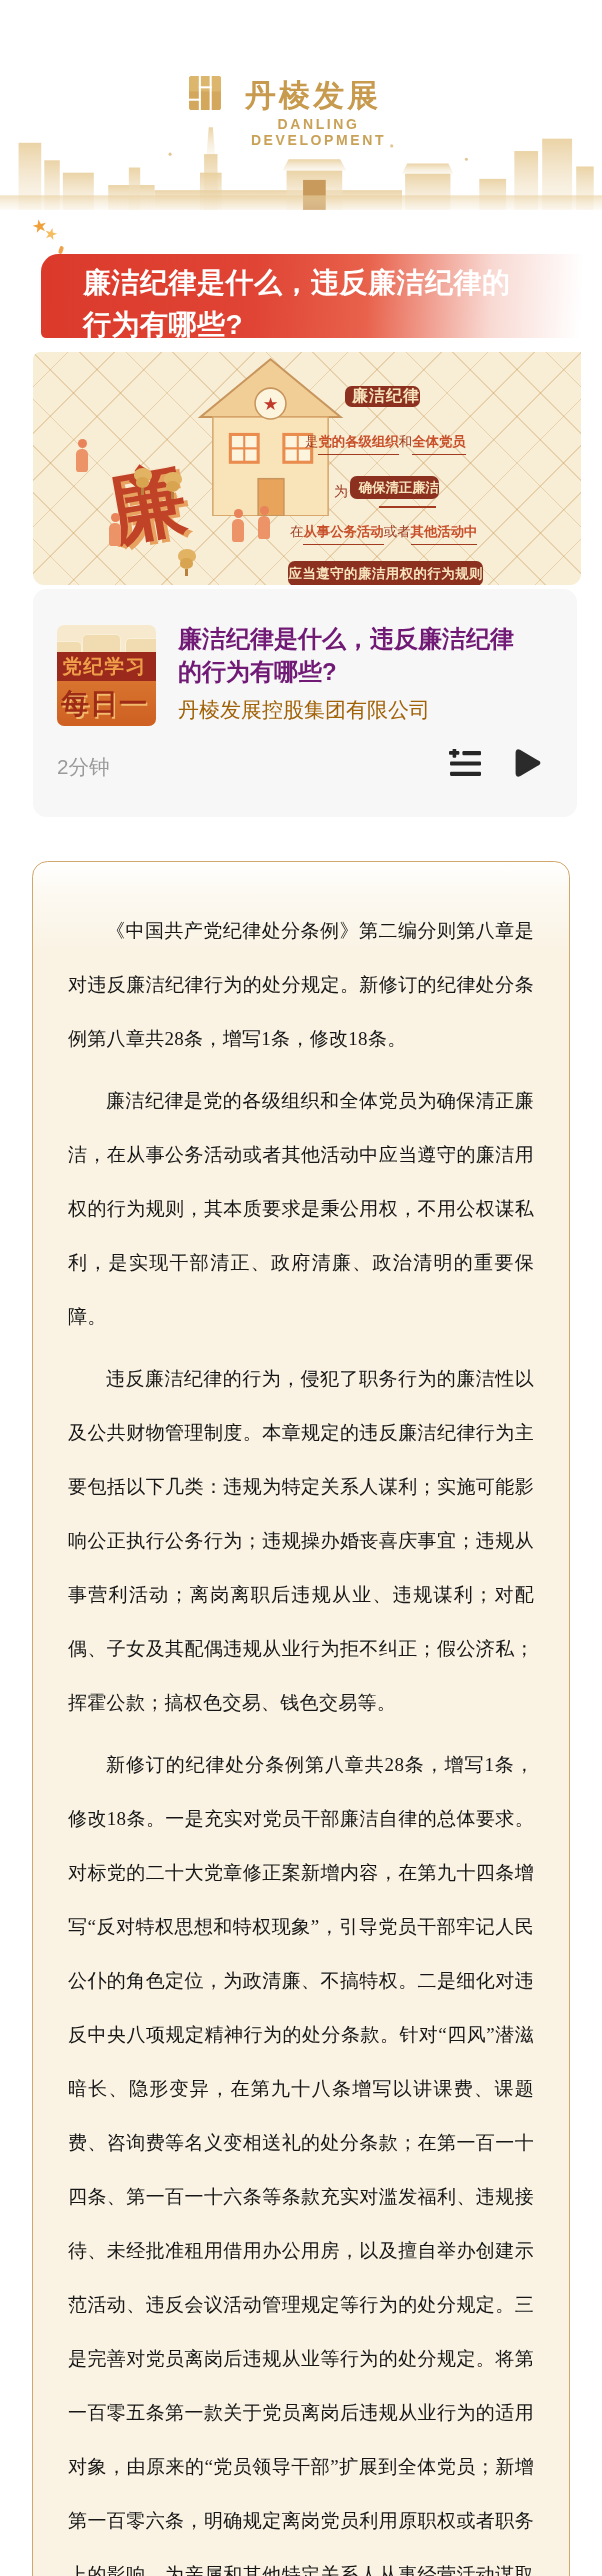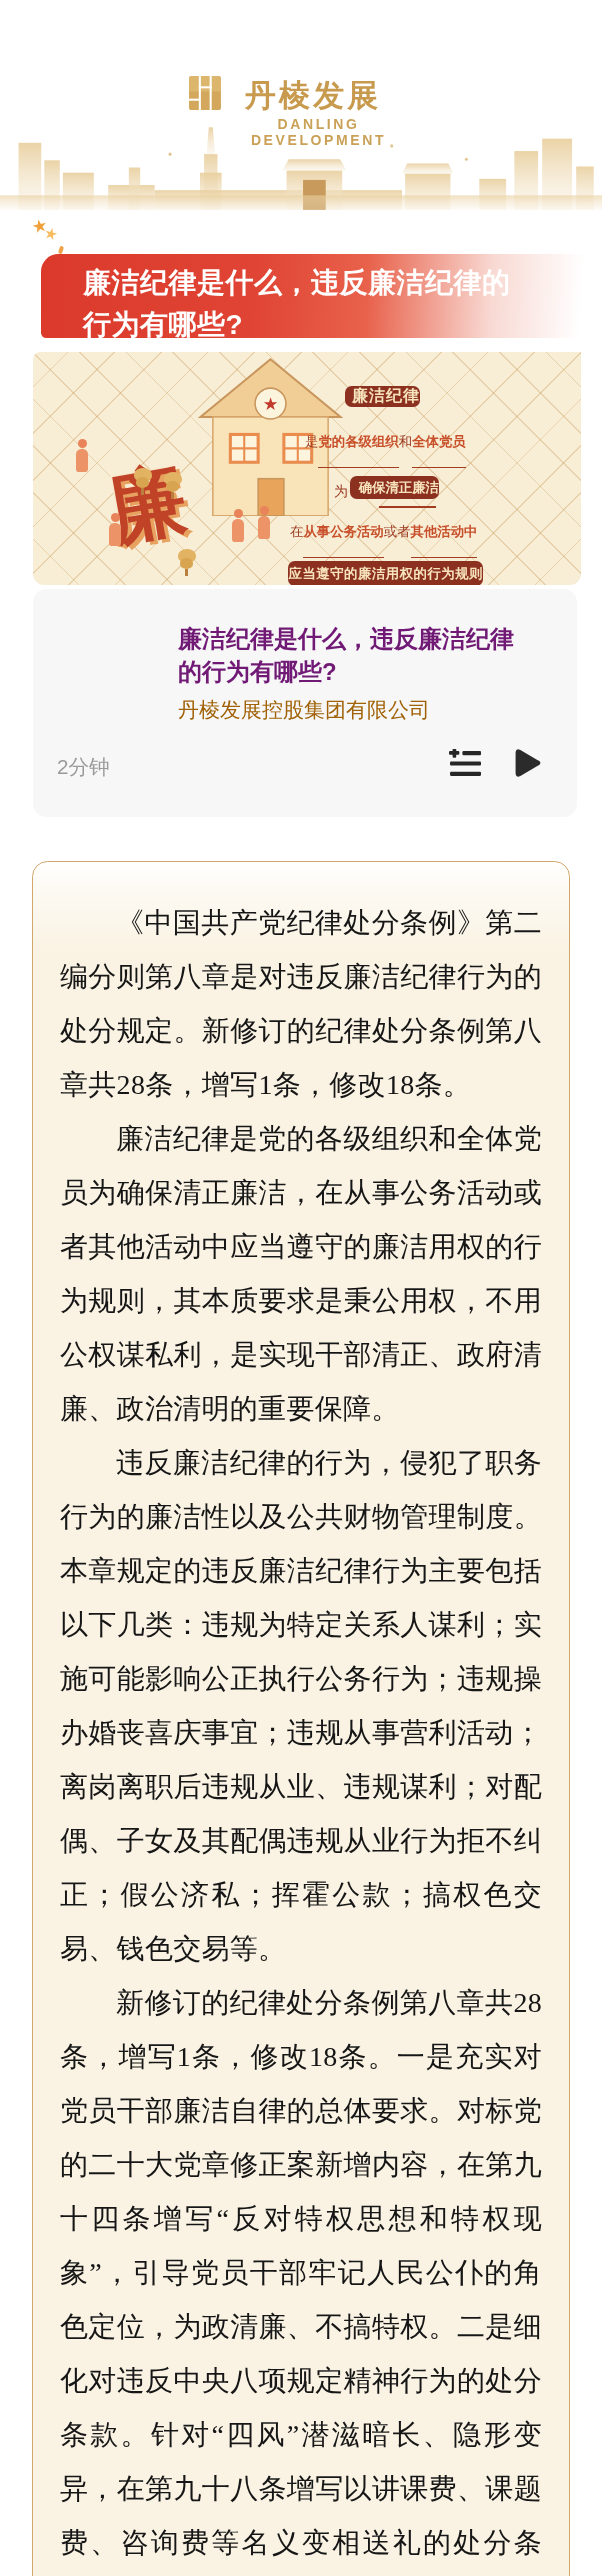--- a/index.html
+++ b/index.html
@@ -28,21 +28,21 @@
 
   
   .illus{position:absolute;left:33px;top:352px;width:548px;height:233px;border-radius:7.2px 0 11.3px 11.3px;overflow:hidden;
          background-color:#F8EDD5;
          background-image:repeating-linear-gradient(45deg,rgba(198,152,86,0) 0 32px,rgba(198,152,86,0.33) 32px 33px),
                           repeating-linear-gradient(-45deg,rgba(198,152,86,0) 0 32px,rgba(198,152,86,0.33) 32px 33px);}
   .ill-badge{position:absolute;background:#8C3120;color:#F6E3BC;border-radius:6.7px;font-weight:700;text-align:right;}
   .badge-main{left:312px;top:34px;width:75px;height:20.6px;line-height:20.6px;font-size:16px;letter-spacing:1px;}
   .ill-row{position:absolute;white-space:nowrap;font-size:13.4px;color:#9C3B22;}
   .ill-row b{color:#C8502B;}
-  .ill-row .u{border-bottom:1.5px solid #A23B20;padding-bottom:18px;}
+  .ill-row .u{border-bottom:1.5px solid #A23B20;padding-bottom:5px;}
   .row1{left:272px;top:81px;}
   .row2-pre{position:absolute;left:301px;top:131px;font-size:14px;color:#9C3B22;}
   .badge2{left:317px;top:124px;width:89px;height:23px;line-height:23px;font-size:13.4px;}
   .badge2-u{position:absolute;left:346px;top:154px;width:57px;height:1.5px;background:#A23B20;}
   .row3{left:257px;top:171px;}
   .badge3{left:255px;top:209px;width:195px;height:25px;line-height:25px;font-size:13.4px;letter-spacing:0.5px;}
   .lian{position:absolute;left:75px;top:101px;font-family:"Liberation Serif","DejaVu Serif",serif;font-size:78px;
         font-weight:700;color:#C04328;transform:rotate(-10deg);
         text-shadow:3.6px 3.6px 0 #E8A25F,-1.5px -1.5px 0 #F8E9CE;}
   .house-svg{position:absolute;left:150px;top:4.1px;}
@@ -67,22 +67,22 @@
   .ac-src{position:absolute;left:145px;top:107px;font-size:21px;color:#a16207;}
   .ac-dur{position:absolute;left:24px;top:164px;font-size:20.6px;color:#9A9A9A;}
   .ac-list{position:absolute;left:416px;top:160px;width:32px;height:29px;}
   .ac-play{position:absolute;left:482px;top:159px;width:26px;height:30px;}
 
   
   .article-box{position:absolute;left:32px;top:861px;width:538px;height:2429px;box-sizing:border-box;
                border:1.5px solid #D2A76B;border-radius:15.5px;
                background:linear-gradient(180deg,#ffffff 0px,#FDFAF3 28px,#FAF3E4 88px,#FAF3E4 2308px,#ffffff 2391px);}
   .article-inner{position:absolute;left:27px;right:27px;top:34px;}
-  .article-inner p{margin:0;text-indent:2em;font-family:"Liberation Serif","DejaVu Serif",serif;
-                   font-size:28px;line-height:54px;color:#161616;text-align:justify;letter-spacing:0.3px;}
+  .article-inner p{margin:8px;text-indent:2em;font-family:"Liberation Serif","DejaVu Serif",serif;
+                   font-size:19px;line-height:54px;color:#161616;text-align:justify;letter-spacing:0.3px;}
 </style>
 </head>
 <body>
 
 <div class="page">
 
   <div>
     <svg class="logo-icon" viewBox="0 0 62 66">
       <rect x="0" y="0" width="62" height="66" rx="5" fill="#D3A75C"></rect>
       <rect x="0" y="0" width="62" height="30" rx="5" fill="#DDB66E"></rect>
@@ -201,20 +201,27 @@
     <div class="ill-badge badge2"><span>确保</span><b>清正廉洁</b></div>
     <div class="badge2-u"></div>
 
     <div class="ill-row row3"><span>在</span><b class="u">从事公务活动</b><span>或者</span><b class="u">其他活动中</b></div>
 
     <div class="ill-badge badge3"><span>应当遵守的廉洁用权的</span><b>行为规则</b></div>
 
   </div>
 
   <div class="audio-card">
+    <div class="thumb">
+      <div class="tab" style="left:-7.2px;top:15.5px;width:30px;height:20.6px;"></div>
+      <div class="tab" style="left:25px;top:9.3px;width:37px;height:26px;"></div>
+      <div class="tab" style="left:68px;top:13.4px;width:40px;height:23px;"></div>
+      <div class="band">党纪学习</div>
+      <div class="bot">每日一</div>
+    </div>
     <div class="ac-title">廉洁纪律是什么，违反廉洁纪律的行为有哪些?</div>
     <div class="ac-src">丹棱发展控股集团有限公司</div>
     <div class="ac-dur">2分钟</div>
 
     <svg class="ac-list" viewBox="0 0 62 56">
       <g fill="#262626">
         <rect x="0" y="4" width="20" height="7" rx="2"></rect>
         <rect x="7" y="-3" width="7" height="20" rx="2"></rect>
         <rect x="26" y="4" width="36" height="8" rx="2"></rect>
         <rect x="2" y="24" width="60" height="8" rx="2"></rect>

